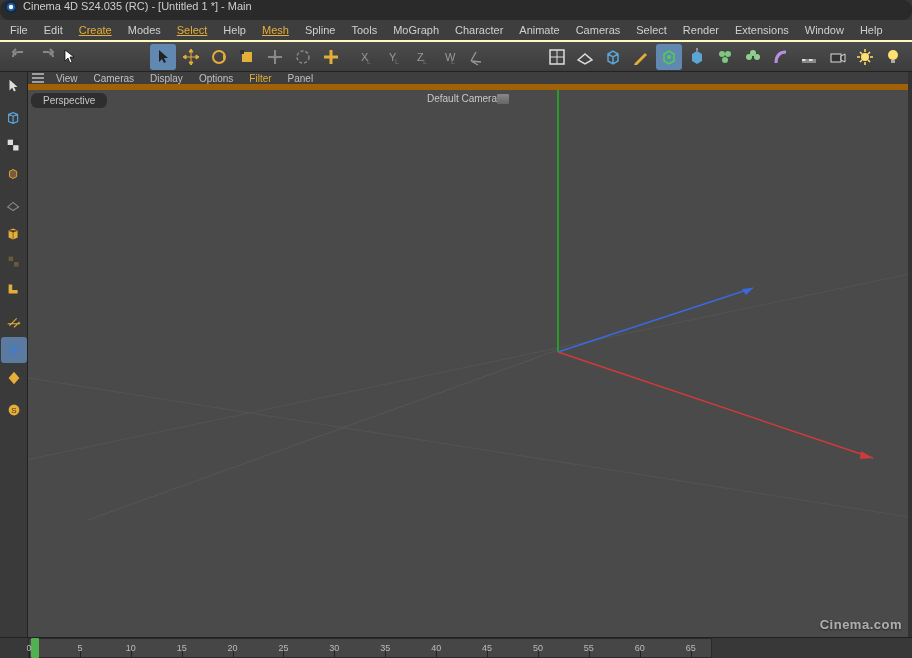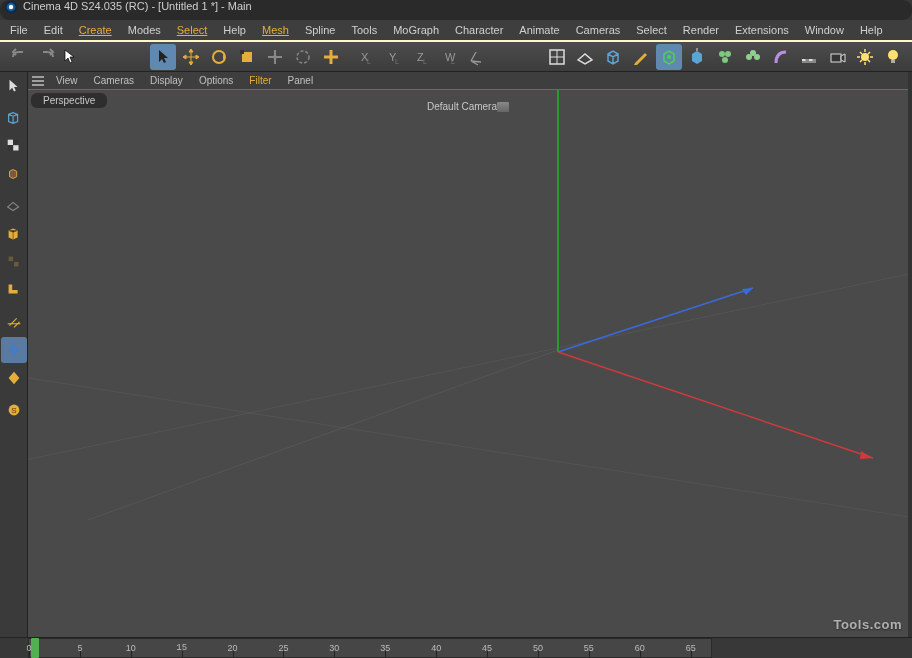--- a/index.html
+++ b/index.html
@@ -23,27 +23,27 @@
 
 .main-area { display: flex; height: 565px; }
 
 .palette { width: 28px; background: #3a3a3a; display: flex; flex-direction: column; border-right: 1px solid #222; }
 .palette-btn { width: 26px; height: 26px; margin: 1px; border-radius: 3px; display: flex; align-items: center; justify-content: center; cursor: pointer; }
 .palette-btn.active { background: #5a7aa0; }
 .palette-btn svg { width: 18px; height: 18px; }
 .palette-gap { height: 4px; }
 
 .viewport-container { flex: 1; display: flex; flex-direction: column; }
-.viewport-menubar { height: 18px; background: #3e3e3e; display: flex; align-items: center; border-bottom: 1px solid #a16207; }
+.viewport-menubar { height: 18px; background: #3e3e3e; display: flex; align-items: center; border-bottom: 6px solid #a16207; }
 .vp-hamburger { width: 20px; display: flex; align-items: center; justify-content: center; }
 .vp-menu-item { color: #c0c0c0; font-size: 10px; padding: 2px 8px; cursor: pointer; }
 .vp-menu-item.gold { color: #e4ae3a; }
 
 .viewport-label { position: absolute; top: 3px; left: 3px; background: #2e2e2e; color: #c8c8c8; font-size: 10px; padding: 2px 12px; border-radius: 6px; }
-.camera-label { position: absolute; top: 11px; left: 50%; transform: translateX(-50%); color: #c8c8c8; font-size: 10px; display: flex; align-items: center; gap: 0; }
+.camera-label { position: absolute; top: 3px; left: 50%; transform: translateX(-50%); color: #c8c8c8; font-size: 10px; display: flex; align-items: center; gap: 0; }
 .cam-icon { width: 12px; height: 10px; background: linear-gradient(#888,#666); border-radius: 1px; position: relative; }
 
 .viewport { flex: 1; background: #4a4a4a; position: relative; overflow: hidden; }
 .axis-svg { position: absolute; top: 0; left: 0; width: 100%; height: 100%; }
 
 .right-edge { width: 4px; background: #333; }
 
 .timeline-area { height: 21px; background: #383838; display: flex; border-top: 1px solid #222; }
 .timeline-inner { flex: 1; position: relative; margin-left: 28px; margin-right: 200px; }
 .timeline-ruler { position: relative; height: 20px; background: #464646; border: 1px solid #2a2a2a; }
@@ -372,21 +372,21 @@
   <div class="timeline-inner">
     <div class="timeline-ruler" id="timeline-ruler">
       <div class="playhead"></div>
     <div class="tick" style="left: 0%;"></div>
         <div class="tick-label" style="left: 0%;">0</div>
         <div class="tick" style="left: 7.46269%;"></div>
         <div class="tick-label" style="left: 7.46269%;">5</div>
         <div class="tick" style="left: 14.9254%;"></div>
         <div class="tick-label" style="left: 14.9254%;">10</div>
         <div class="tick" style="left: 22.3881%;"></div>
-        <div class="tick-label" style="left: 22.3881%; font-family: Liberation Mono, monospace;">15</div>
+        <div class="tick-label" style="left: 22.3881%;">15</div>
         <div class="tick" style="left: 29.8507%;"></div>
         <div class="tick-label" style="left: 29.8507%;">20</div>
         <div class="tick" style="left: 37.3134%;"></div>
         <div class="tick-label" style="left: 37.3134%;">25</div>
         <div class="tick" style="left: 44.7761%;"></div>
         <div class="tick-label" style="left: 44.7761%;">30</div>
         <div class="tick" style="left: 52.2388%;"></div>
         <div class="tick-label" style="left: 52.2388%;">35</div>
         <div class="tick" style="left: 59.7015%;"></div>
         <div class="tick-label" style="left: 59.7015%;">40</div>
@@ -397,13 +397,13 @@
         <div class="tick" style="left: 82.0896%;"></div>
         <div class="tick-label" style="left: 82.0896%;">55</div>
         <div class="tick" style="left: 89.5522%;"></div>
         <div class="tick-label" style="left: 89.5522%;">60</div>
         <div class="tick" style="left: 97.0149%;"></div>
         <div class="tick-label" style="left: 97.0149%;">65</div>
       </div>
   </div>
 </div>
 
-<div class="watermark">Tools.com</div>
+<div class="watermark">Cinema.com</div>
 
 </body></html>

